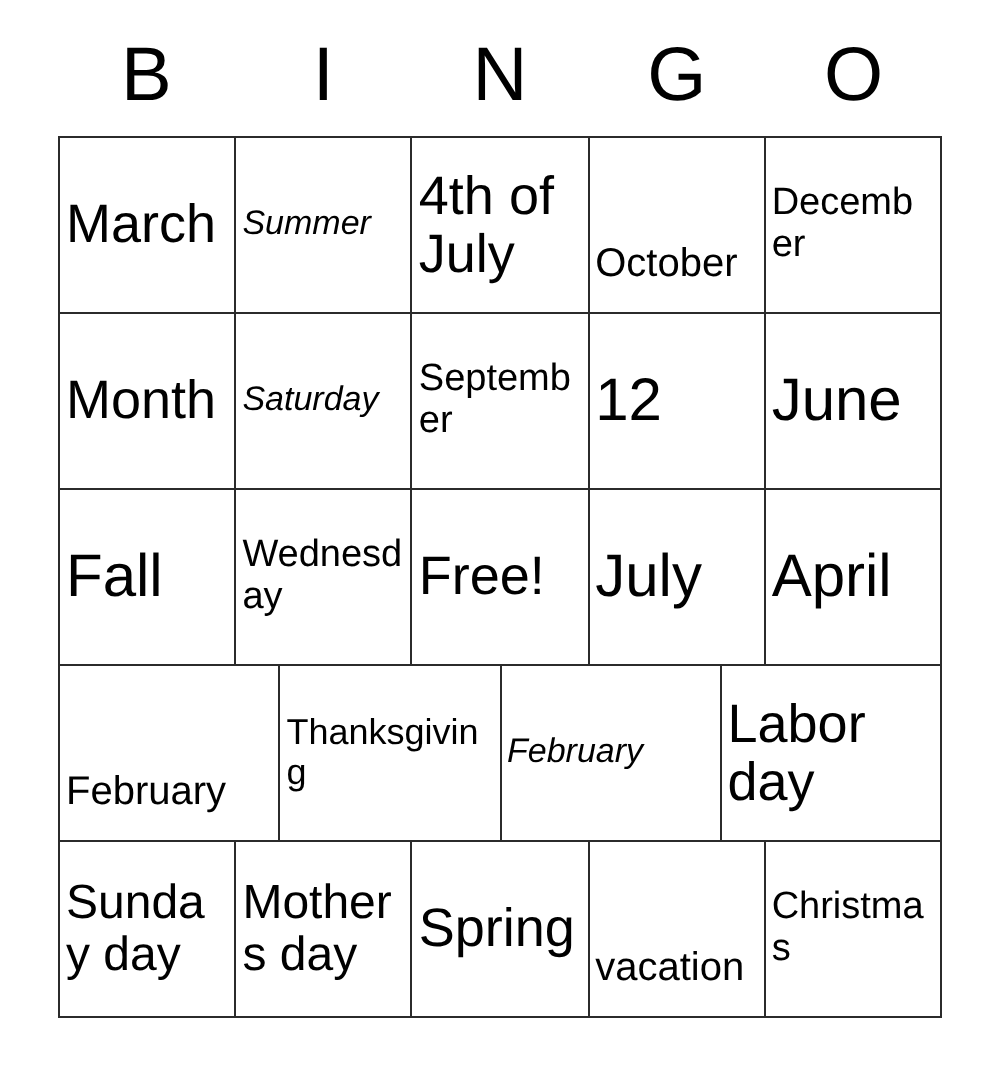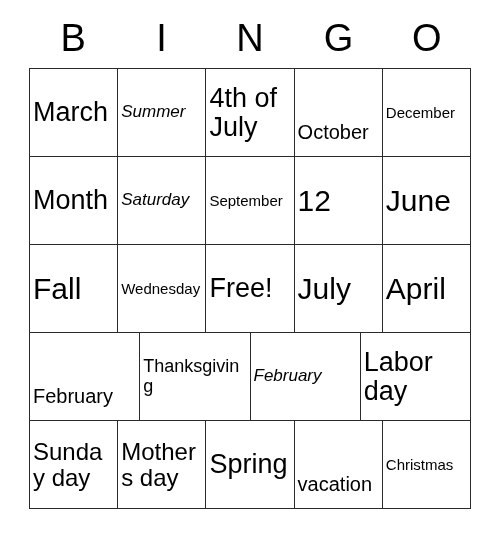--- a/index.html
+++ b/index.html
@@ -64,21 +64,21 @@
     width: 100%;
     line-height: 1.06;
     word-wrap: break-word;
   }
   
   .fs-xxl span { font-size: 30px; }
   .fs-xl  span { font-size: 27px; }
   .fs-lg  span { font-size: 24px; }
   .fs-md  span { font-size: 20px; margin-top: 40px; }
   .fs-sm  span { font-size: 17px; font-style: italic; }
-  .fs-xs  span { font-size: 15px; }
+  .fs-xs  span { font-size: 19px; }
   .fs-xxs span { font-size: 18px; }
 </style>
 </head>
 <body>
 
 <div class="card">
 
   <div class="header-row">
     <div class="header-cell">B</div>
     <div class="header-cell">I</div>

